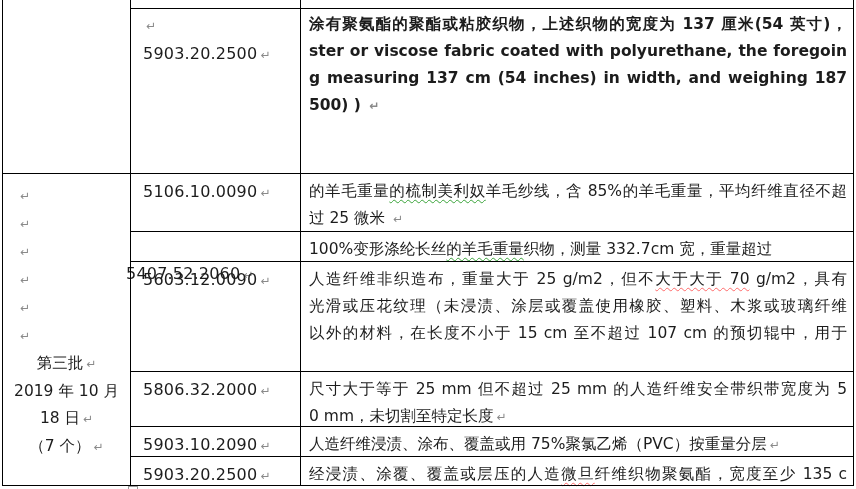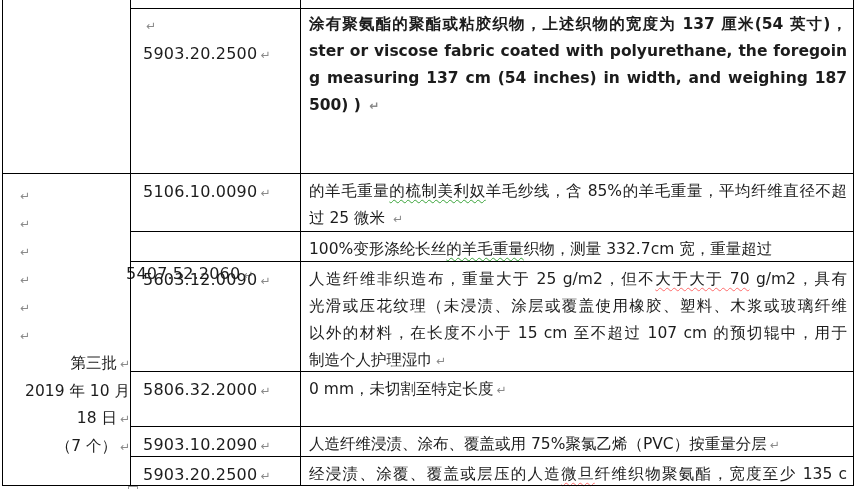--- a/index.html
+++ b/index.html
@@ -9,21 +9,21 @@
   .vl{width:1px;}
   .hl{height:1px;}
   .cell{position:absolute;overflow:hidden;color:#1c1c1c;}
   .line{line-height:27px;font-size:15.5px;white-space:normal;}
   .just{text-align:justify;text-align-last:justify;}
   .code-cell{padding:4px 4px 0 12px;}
   .code-cell .line{font-size:16px;letter-spacing:0.2px;}
   .desc-cell{padding:4px 6px 0 8px;}
   .batch-cell{padding-top:8px;}
   .pline{padding-left:14px;}
-  .bline{text-align:right;}
+  .bline{text-align:center;}
   .pil{color:#8a8a8a;font-size:12px;margin-left:3px;}
   .sq{text-decoration-line:underline;text-decoration-style:wavy;text-decoration-thickness:1px;text-underline-offset:3px;text-decoration-skip-ink:none;}
   .sq-red{text-decoration-color:var(--sq-red);}
   .sq-green{text-decoration-color:var(--sq-green);}
   #cont-mark{position:absolute;left:128px;top:486px;width:8px;height:4px;border:1px solid #9a9a9a;border-bottom:none;background:#fff;}
 </style>
 </head>
 <body>
 
 <div id="doc">
@@ -51,26 +51,26 @@
       <div class="cell desc-cell" style="left: 301px; top: 232px; width: 538px; height: 29px;">
         <div class="line"><span>100%变形涤纶长丝</span><span class="sq sq-green">的羊毛重量</span><span>织物，测量 332.7cm 宽，重量超过 170g/m²</span><span class="pil">↵</span></div>
       </div>
       <div class="cell code-cell" style="left: 131px; top: 262px; width: 157px; height: 109px;">
         <div class="line"><span>5603.12.0090</span><span class="pil">↵</span></div>
       </div>
       <div class="cell desc-cell" style="left: 301px; top: 262px; width: 538px; height: 109px;">
         <div class="line just"><span>人造纤维非织造布，重量大于 25 g/m2，但不</span><span class="sq sq-red">大于大于 70</span><span> g/m2，具有</span></div>
         <div class="line just"><span>光滑或压花纹理（未浸渍、涂层或覆盖使用橡胶、塑料、木浆或玻璃纤维</span></div>
         <div class="line just"><span>以外的材料，在长度不小于 15 cm 至不超过 107 cm 的预切辊中，用于</span></div>
-        <div class="line"><span>制造个人护理湿巾</span><span class="pil">↵</span></div>
       </div>
       <div class="cell code-cell" style="left: 131px; top: 372px; width: 157px; height: 54px;">
         <div class="line"><span>5806.32.2000</span><span class="pil">↵</span></div>
       </div>
       <div class="cell desc-cell" style="left: 301px; top: 372px; width: 538px; height: 54px;">
+        <div class="line just"><span>尺寸大于等于 25 mm 但不超过 25 mm 的人造纤维安全带织带宽度为 5</span></div>
         <div class="line"><span>0 mm，未切割至特定长度</span><span class="pil">↵</span></div>
       </div>
       <div class="cell code-cell" style="left: 131px; top: 427px; width: 157px; height: 29px;">
         <div class="line"><span>5903.10.2090</span><span class="pil">↵</span></div>
       </div>
       <div class="cell desc-cell" style="left: 301px; top: 427px; width: 538px; height: 29px;">
         <div class="line"><span>人造纤维浸渍、涂布、覆盖或用 75%聚氯乙烯（PVC）按重量分层</span><span class="pil">↵</span></div>
       </div>
       <div class="cell code-cell" style="left: 131px; top: 457px; width: 157px; height: 28px;">
         <div class="line"><span>5903.20.2500</span><span class="pil">↵</span></div>

